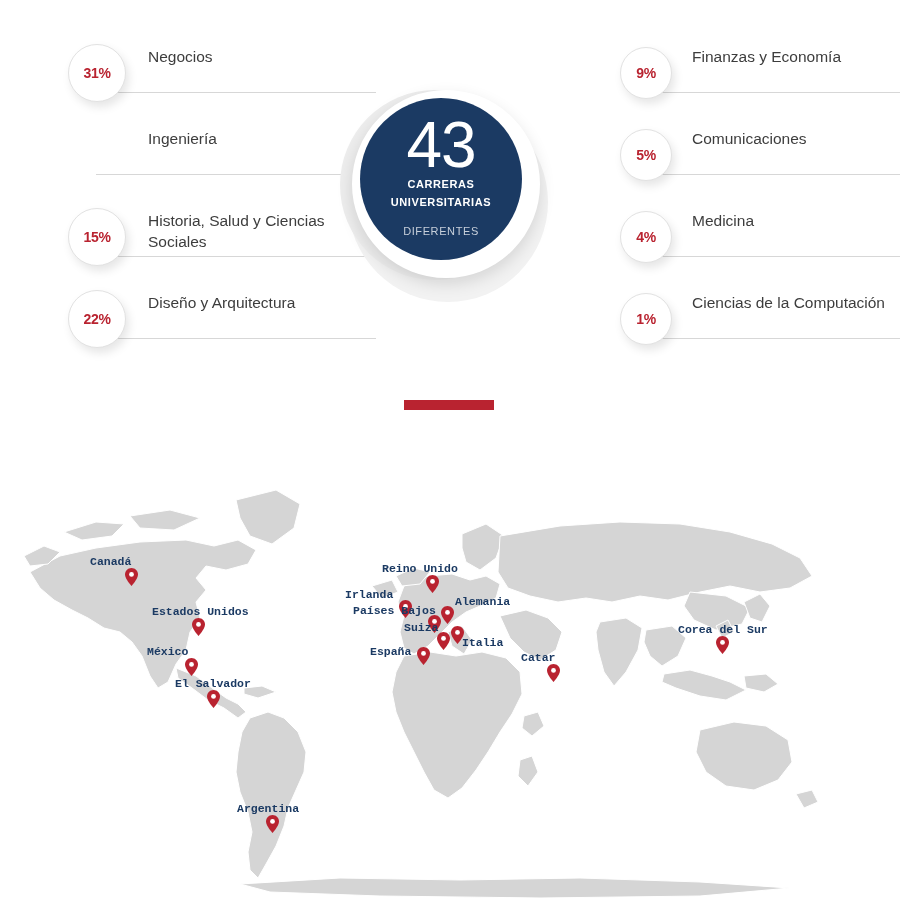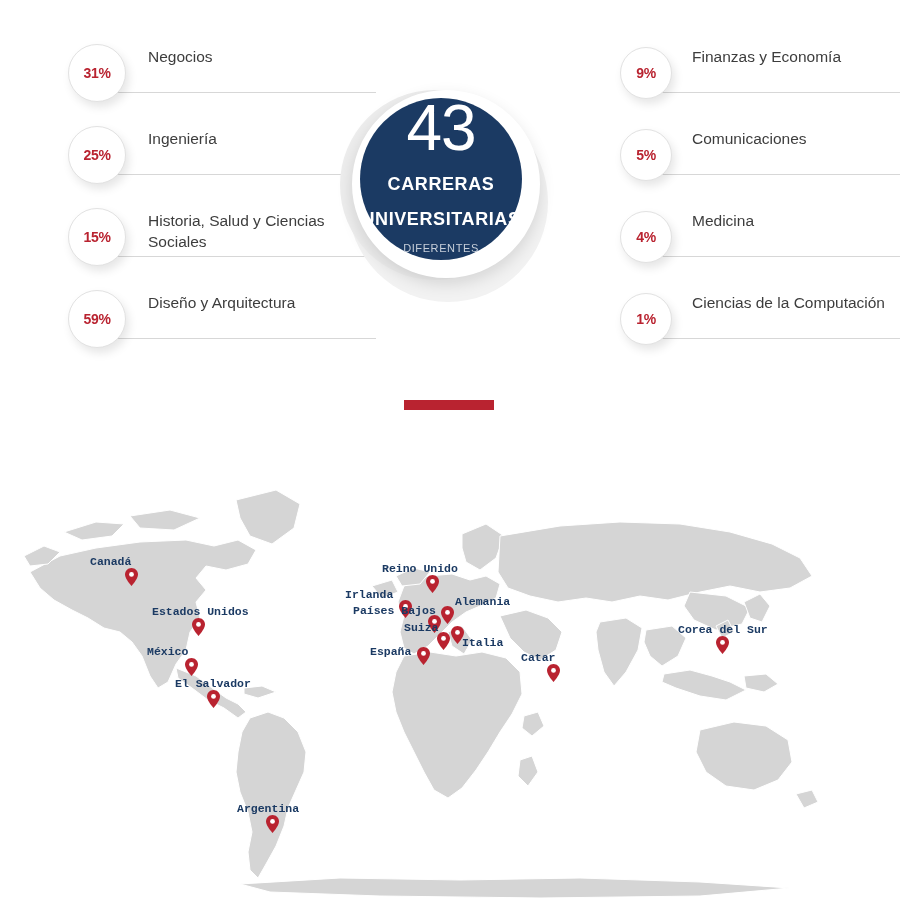--- a/index.html
+++ b/index.html
@@ -140,25 +140,25 @@
     color: #ffffff;
   }
   .disc .big-number {
     font-size: 64px;
     font-weight: normal;
     line-height: 58px;
     letter-spacing: -1px;
     margin-top: -6px;
   }
   .disc .sub1, .disc .sub2 {
-    font-size: 18px;
+    font-size: 11px;
     font-weight: bold;
     letter-spacing: 0.6px;
     line-height: 15px;
-    margin-top: 20px;
+    margin-top: 3px;
   }
   .disc .sub3 {
     font-size: 11px;
     letter-spacing: 0.6px;
     color: #c7cfda;
     margin-top: 15px;
   }
 
   
   #divider {
@@ -203,31 +203,30 @@
 <div id="infographic">
 
   <div class="col col-left">
     <div class="stat-row">
       <div class="stat-line"></div>
       <div class="pct-bubble">31%</div>
       <div class="stat-label">Negocios</div>
     </div>
     <div class="stat-row">
       <div class="stat-line"></div>
-      <div class="pct-bubble">25%</div>
       <div class="stat-label">Ingeniería</div>
     </div>
     <div class="stat-row">
       <div class="stat-line"></div>
       <div class="pct-bubble">15%</div>
       <div class="stat-label">Historia, Salud y Ciencias Sociales</div>
     </div>
     <div class="stat-row">
       <div class="stat-line"></div>
-      <div class="pct-bubble">59%</div>
+      <div class="pct-bubble">22%</div>
       <div class="stat-label">Diseño y Arquitectura</div>
     </div>
   </div>
 
   <div class="col col-right">
     <div class="stat-row">
       <div class="stat-line"></div>
       <div class="pct-bubble">9%</div>
       <div class="stat-label">Finanzas y Economía</div>
     </div>

